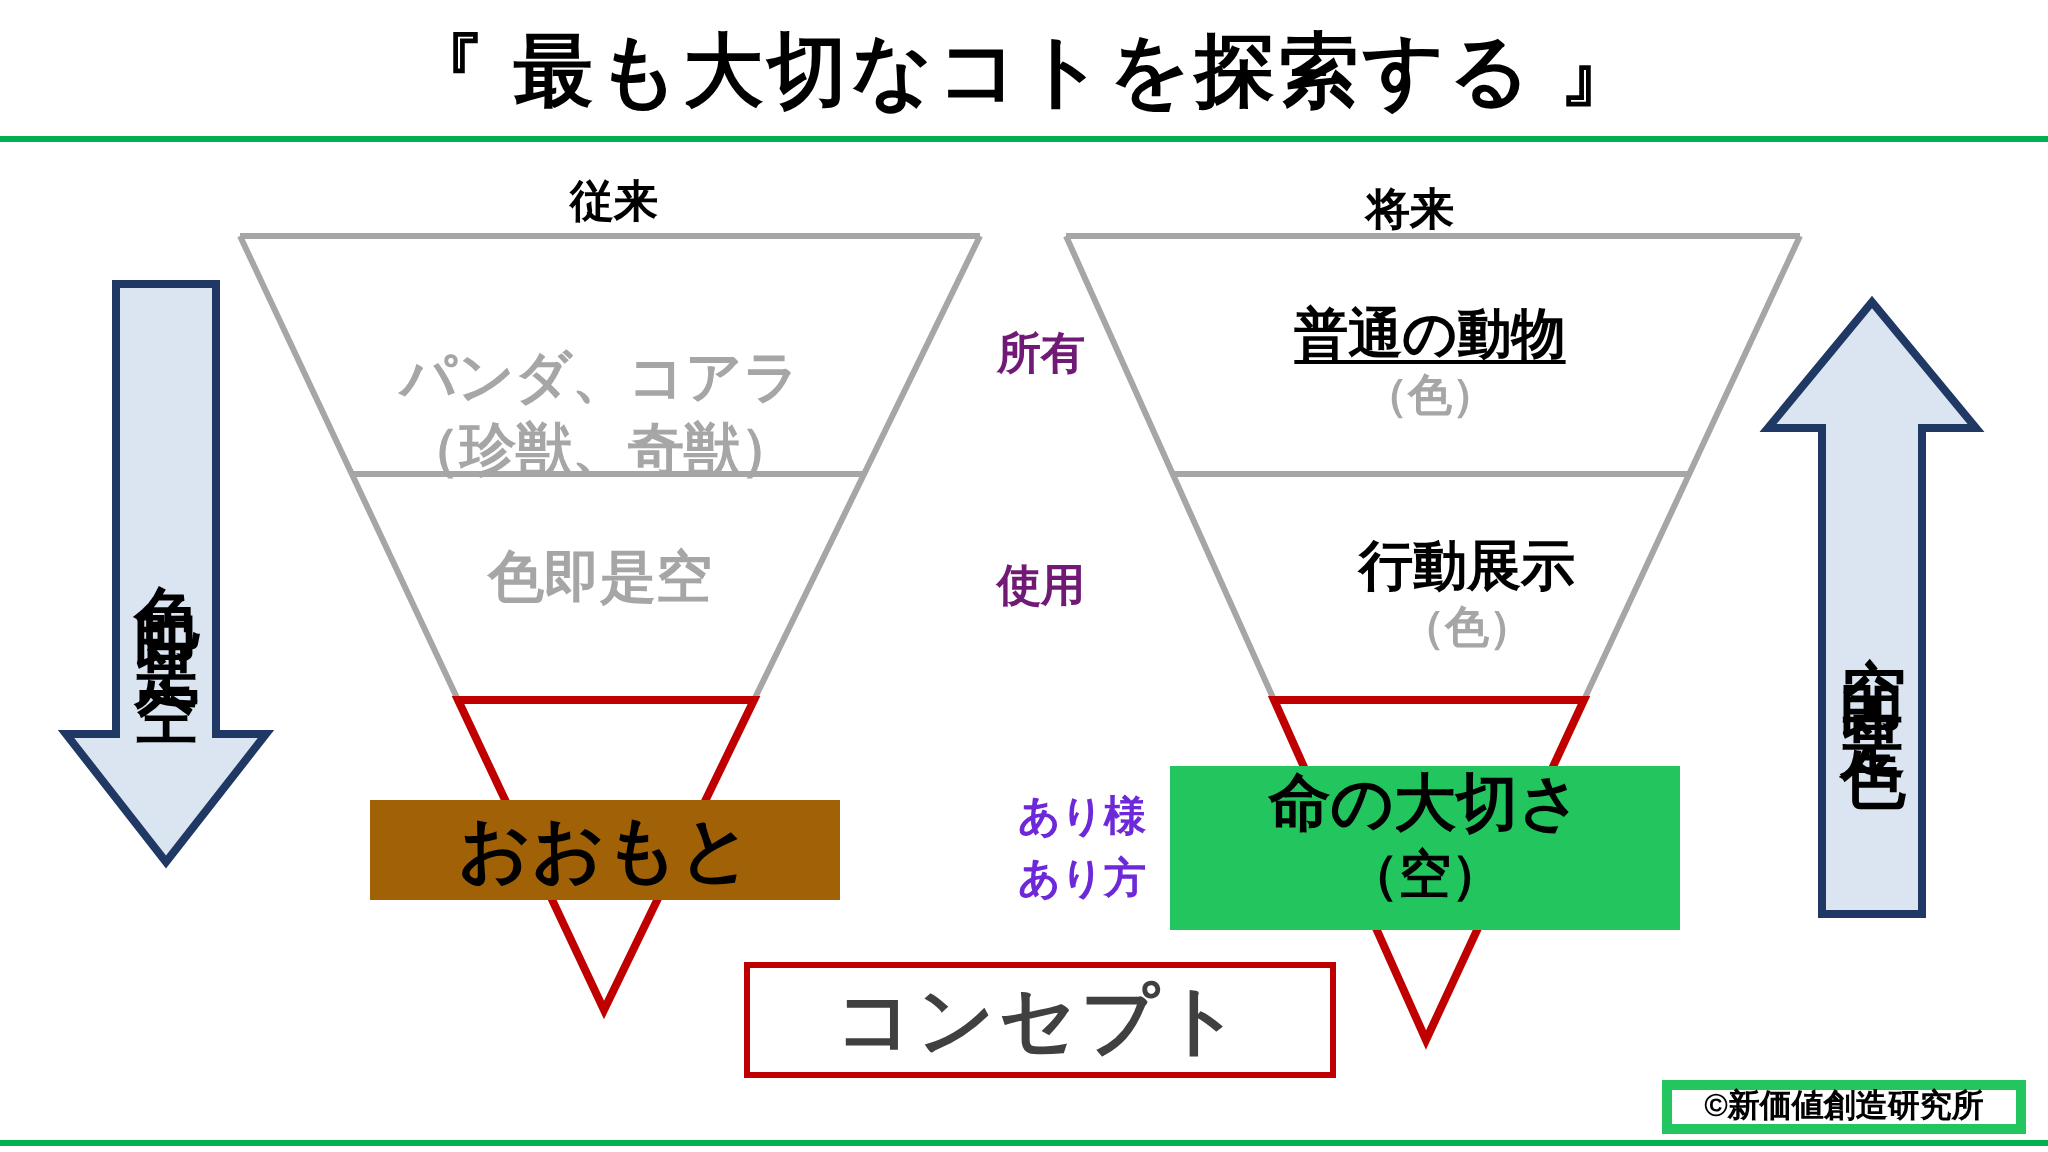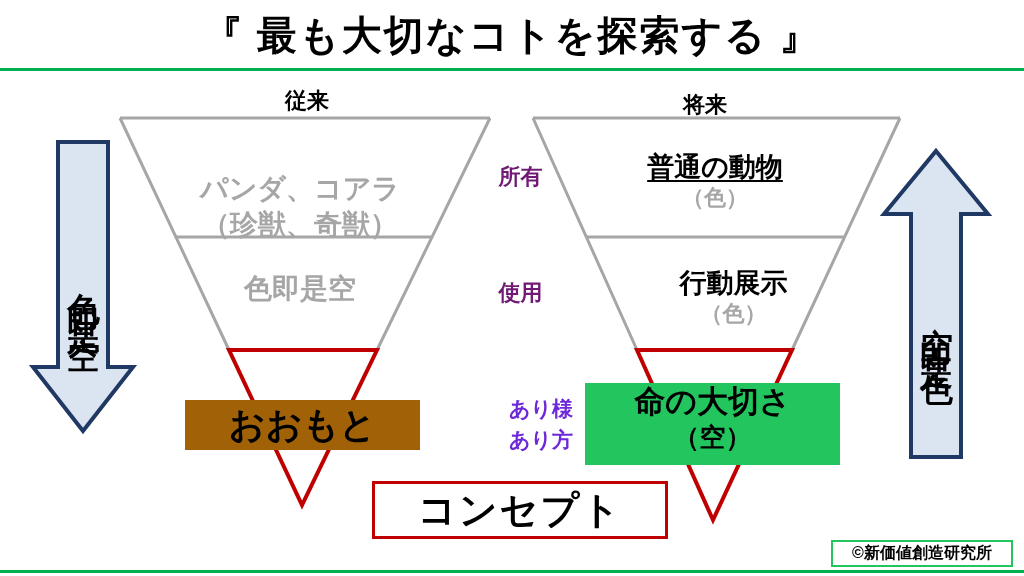--- a/index.html
+++ b/index.html
@@ -41,25 +41,25 @@
   .state-lbl { font-size:21px; line-height:31px; font-weight:bold; color:#6d28d9; text-align:right; }
   .vlabel {
     display:flex; align-items:center; justify-content:center;
     writing-mode:vertical-rl; text-orientation:upright;
     font-size:33px; font-weight:bold; color:#000; letter-spacing:15px; z-index:3;
   }
   .concept-box {
     left:372px; top:481px; width:296px; height:58px;
     border:3px solid #C00000; background:#ffffff;
     display:flex; align-items:center; justify-content:center;
-    font-size:38px; font-weight:bold; color:#000000; letter-spacing:2px; z-index:4;
+    font-size:38px; font-weight:bold; color:#404040; letter-spacing:2px; z-index:4;
   }
   .copyright {
     left:831px; top:540px; width:182px; height:27px;
-    border:2px solid #22c55e; background:#ffffff;
+    border:5px solid #22c55e; background:#ffffff;
     display:flex; align-items:center; justify-content:center;
     font-size:16px; font-weight:bold; color:#000; z-index:4;
   }
 </style>
 </head>
 <body>
 
 <div class="slide">
 
   <div class="abs title">『 最も大切なコトを探索する 』</div>

